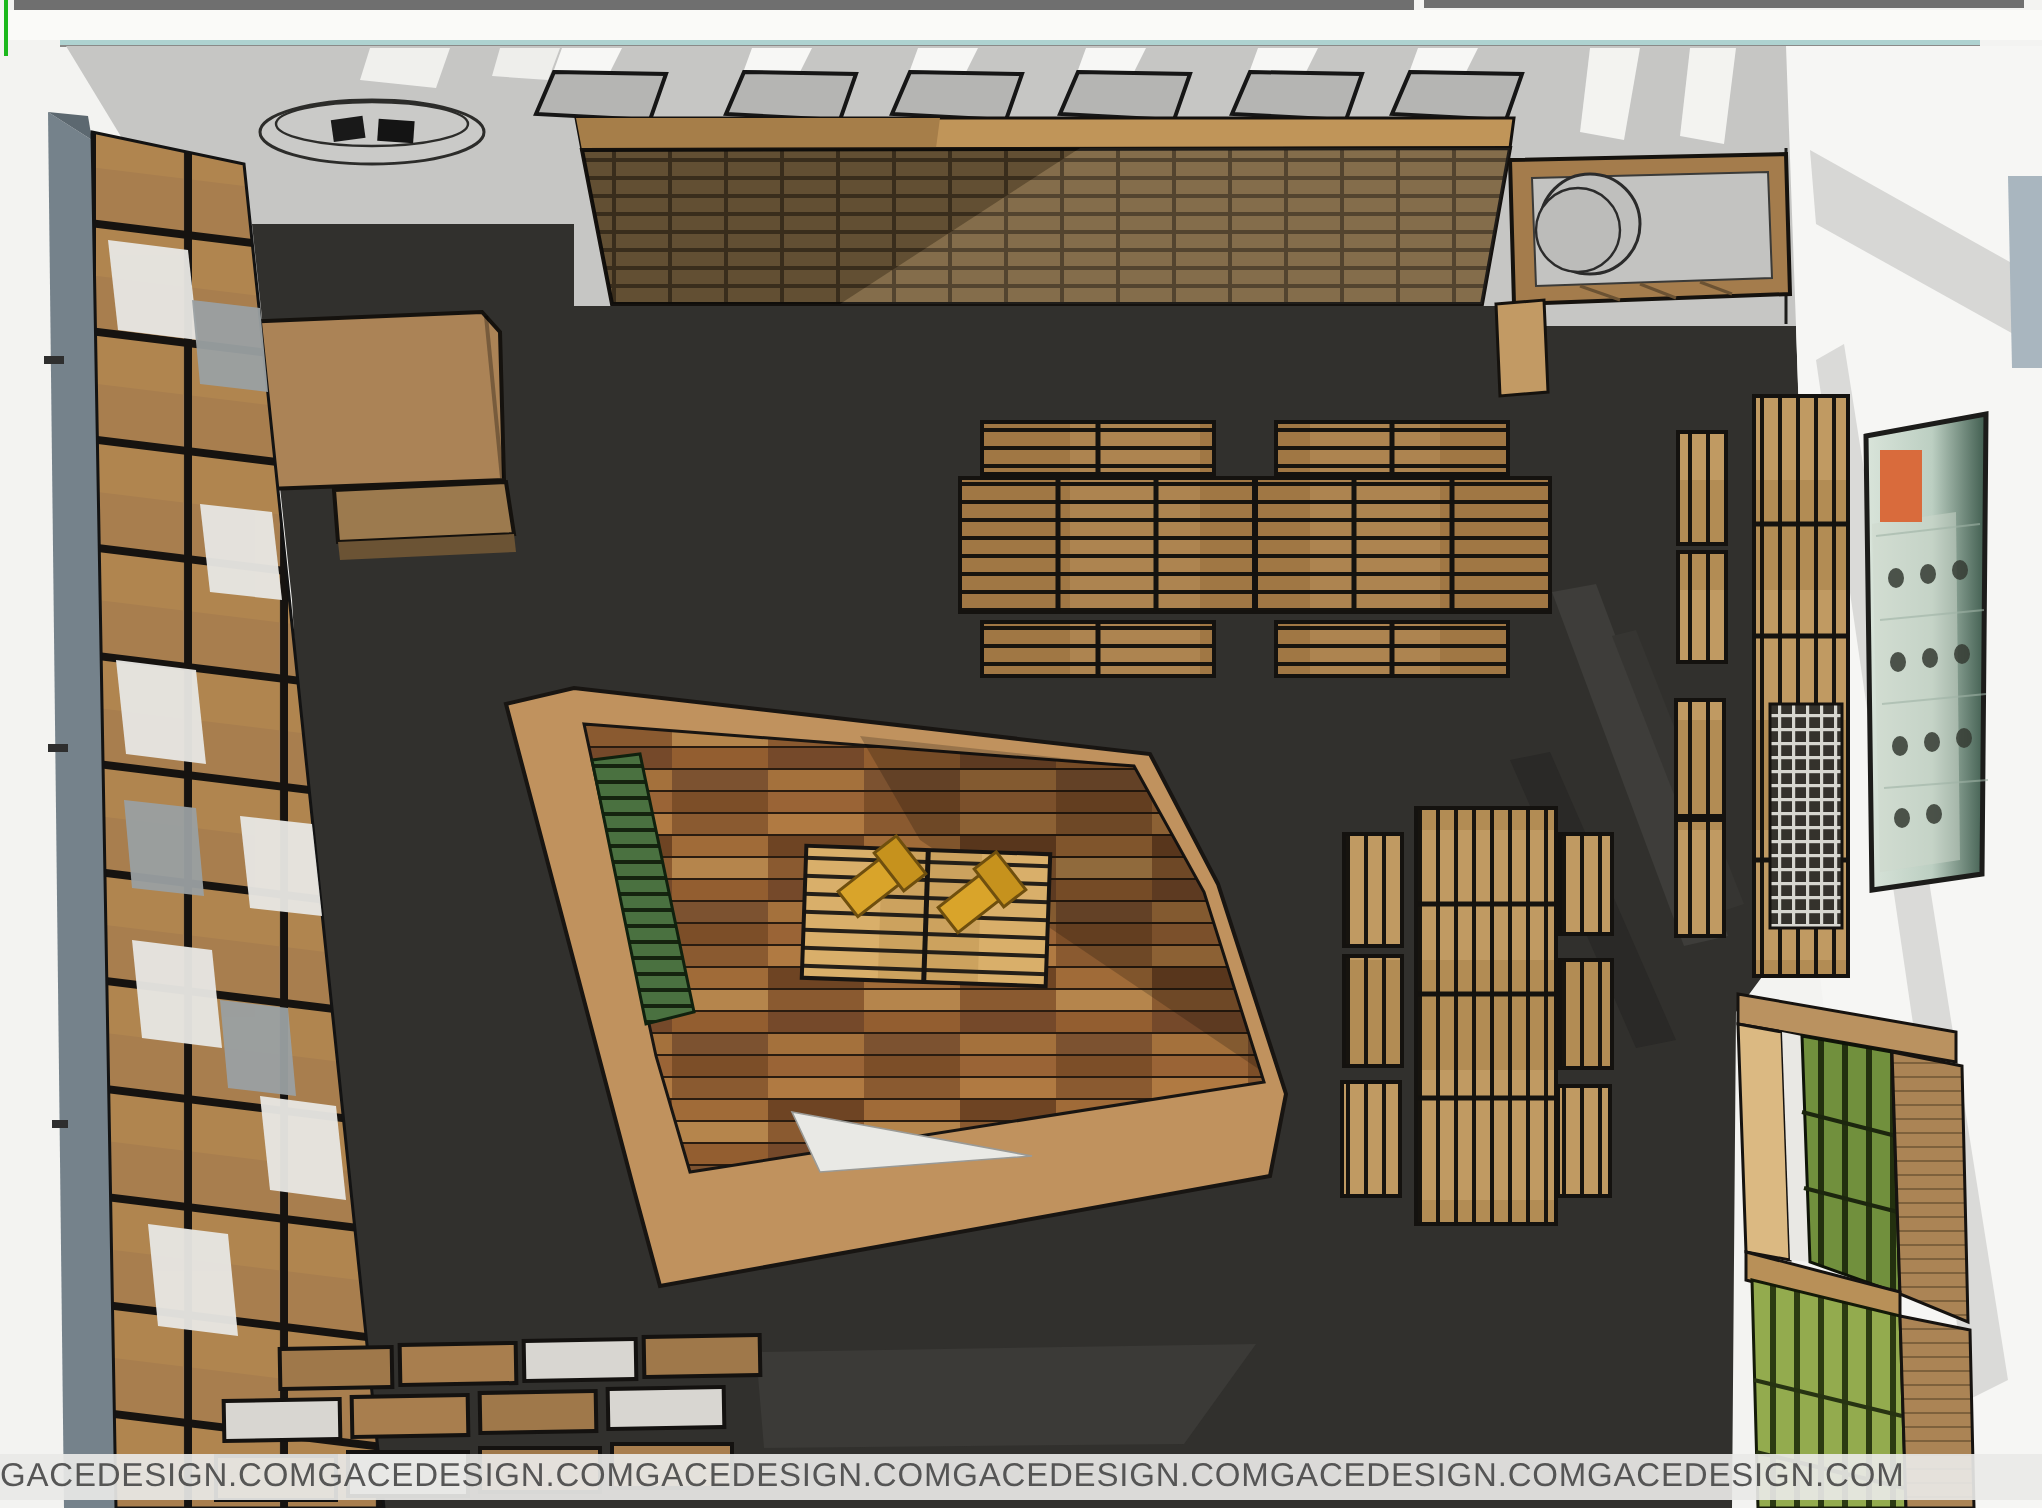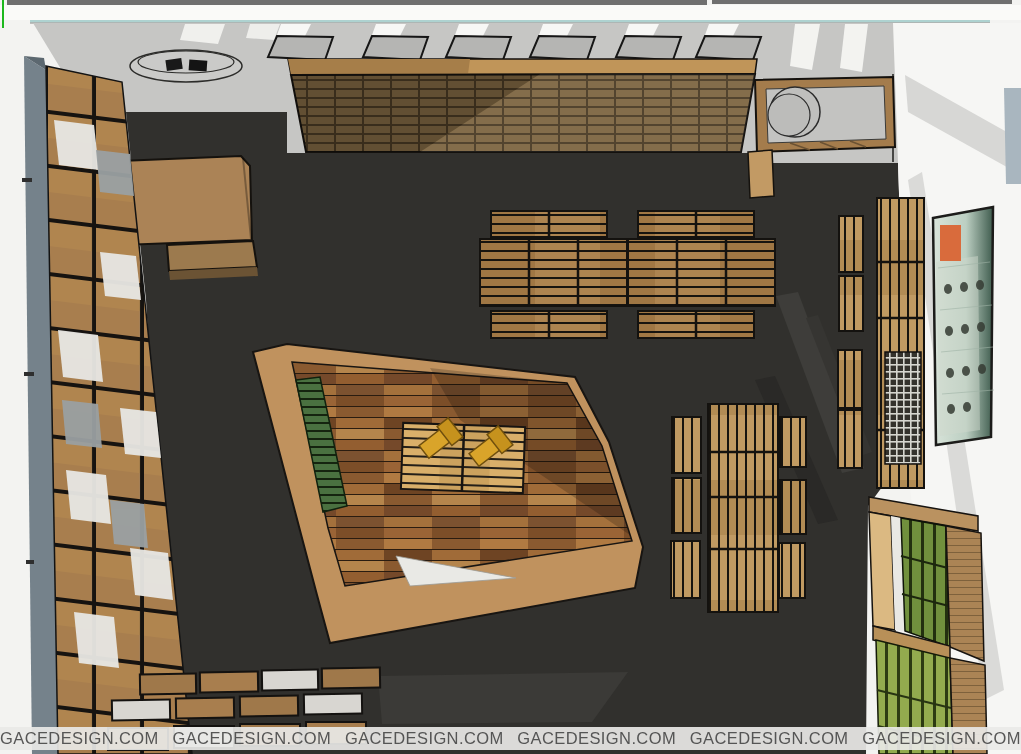--- a/index.html
+++ b/index.html
@@ -7,21 +7,21 @@
     position:relative;
     width:1021px;height:754px;
     overflow:hidden;
     font-family:"Liberation Sans", sans-serif;
     background:#f3f3f1;
   }
   .scene-svg{position:absolute;left:0;top:0;width:1021px;height:754px;display:block;}
   .watermark-bar{
     position:absolute;left:0;top:727px;width:1021px;height:23px;
     background:rgba(233,233,231,0.92);
-    display:flex;align-items:center;justify-content:space-between;
+    display:flex;align-items:center;justify-content:flex-start;
     z-index:10;
   }
   .wm{
     font-size:16.5px;line-height:23px;color:#474747;
     letter-spacing:0.4px;white-space:nowrap;opacity:0.9;
   }
 </style>
 </head>
 <body>
 

